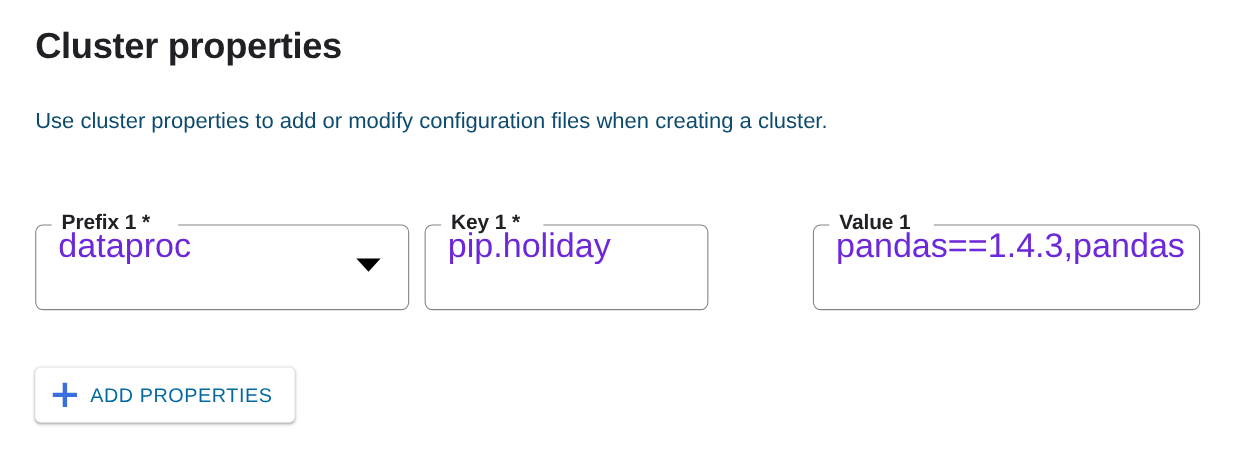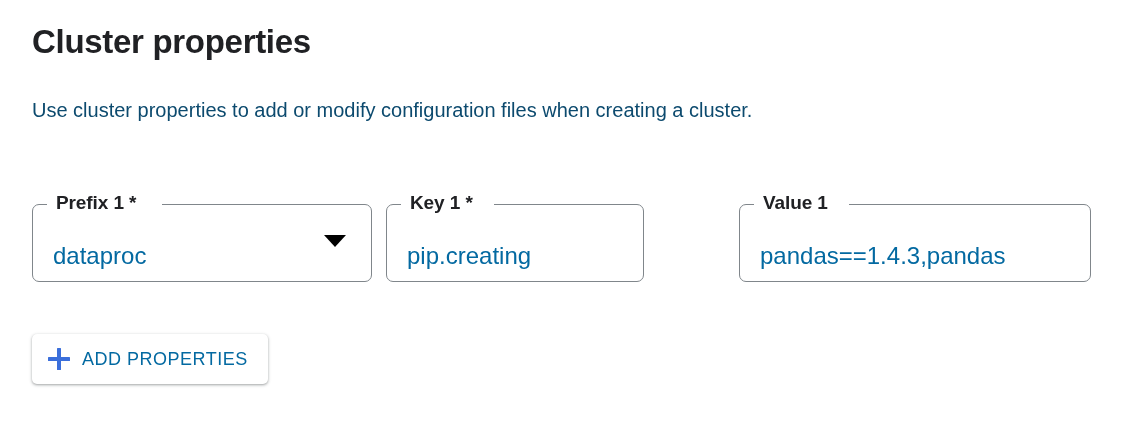--- a/index.html
+++ b/index.html
@@ -84,26 +84,26 @@
     line-height: 24px;
     color: #202124;
     background: transparent;
     white-space: nowrap;
     letter-spacing: -0.1px;
   }
 
   .field-value {
     position: absolute;
     left: 21px;
-    top: 36px;
+    top: 4px;
     right: 20px;
-    font-size: 24px;
+    font-size: 31px;
     font-weight: 400;
     line-height: 32px;
-    color: #0369a1;
+    color: #6d28d9;
     white-space: nowrap;
     overflow: hidden;
     background: transparent;
     border: none;
     outline: none;
     padding: 0;
     font-family: "Liberation Sans", sans-serif;
     text-overflow: clip;
   }
 
@@ -200,21 +200,21 @@
     <div class="field-notch"></div>
     <div class="field-label">Prefix 1 *</div>
     <div class="field-value">dataproc</div>
     <div class="dropdown-arrow"></div>
   </div>
 
   <div class="field" id="field-key">
     <div class="field-outline"></div>
     <div class="field-notch"></div>
     <div class="field-label">Key 1 *</div>
-    <div class="field-value">pip.creating</div>
+    <div class="field-value">pip.holiday</div>
   </div>
 
   <div class="field" id="field-value">
     <div class="field-outline"></div>
     <div class="field-notch"></div>
     <div class="field-label">Value 1</div>
     <div class="field-value">pandas==1.4.3,pandas</div>
   </div>
 
   <button class="add-button">

